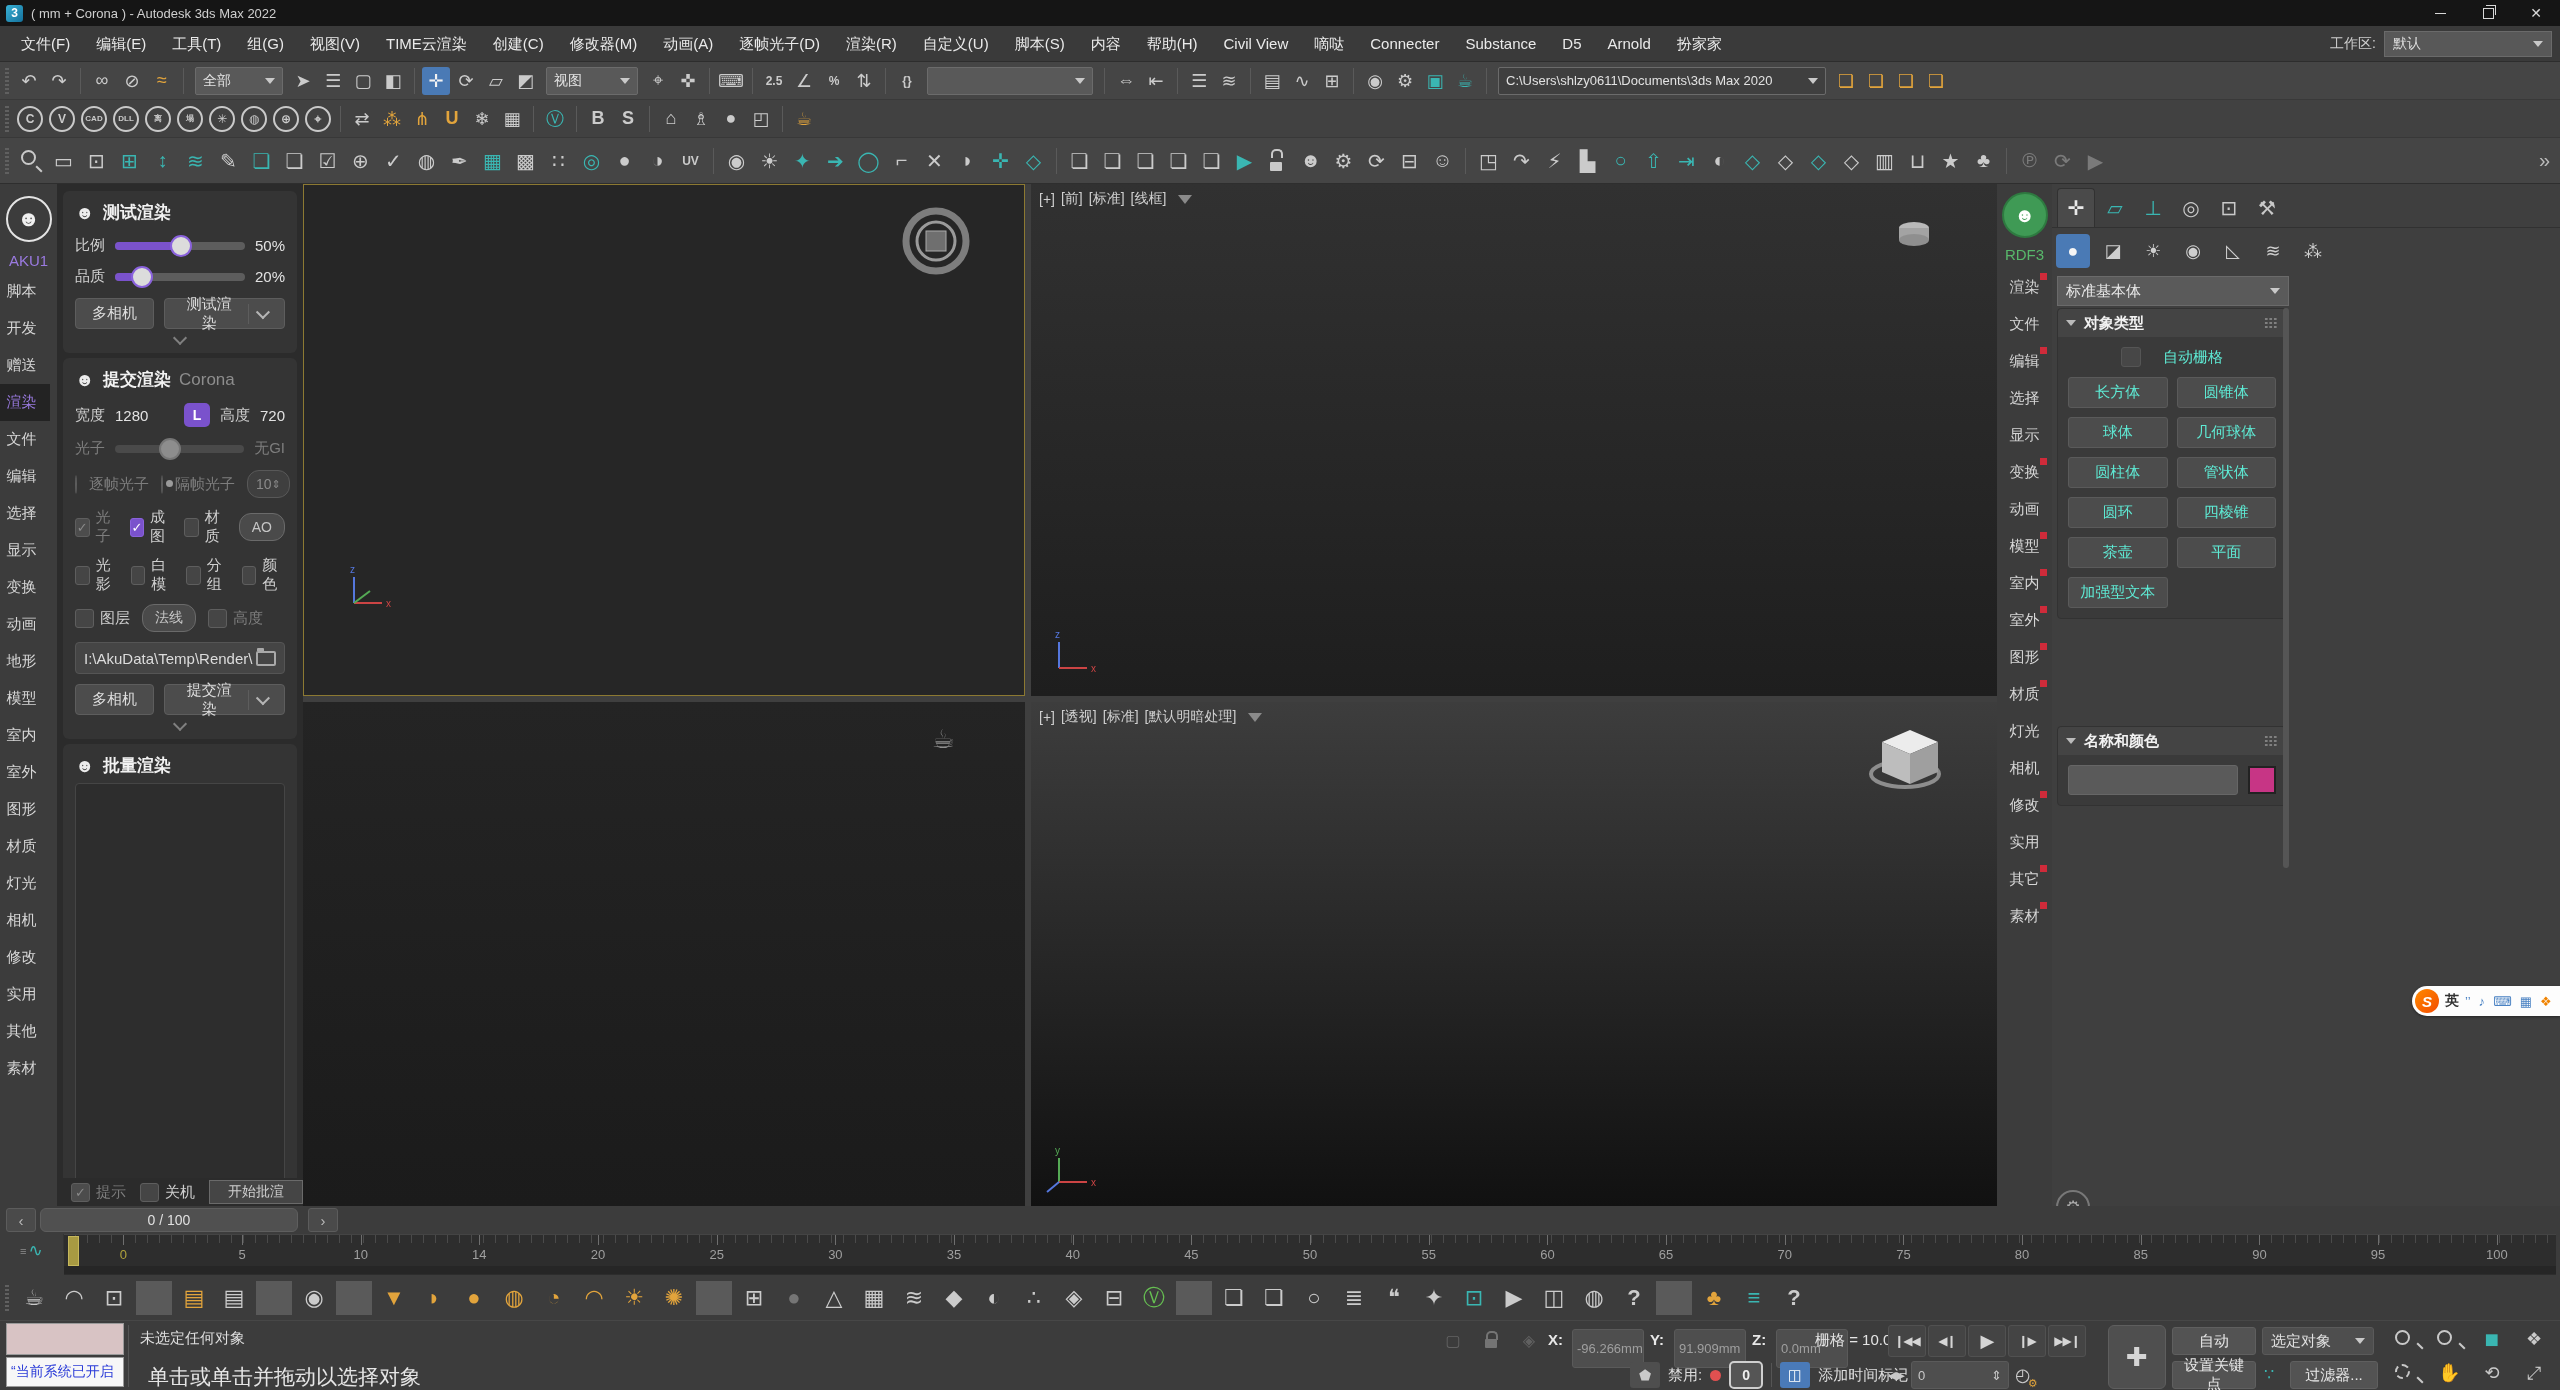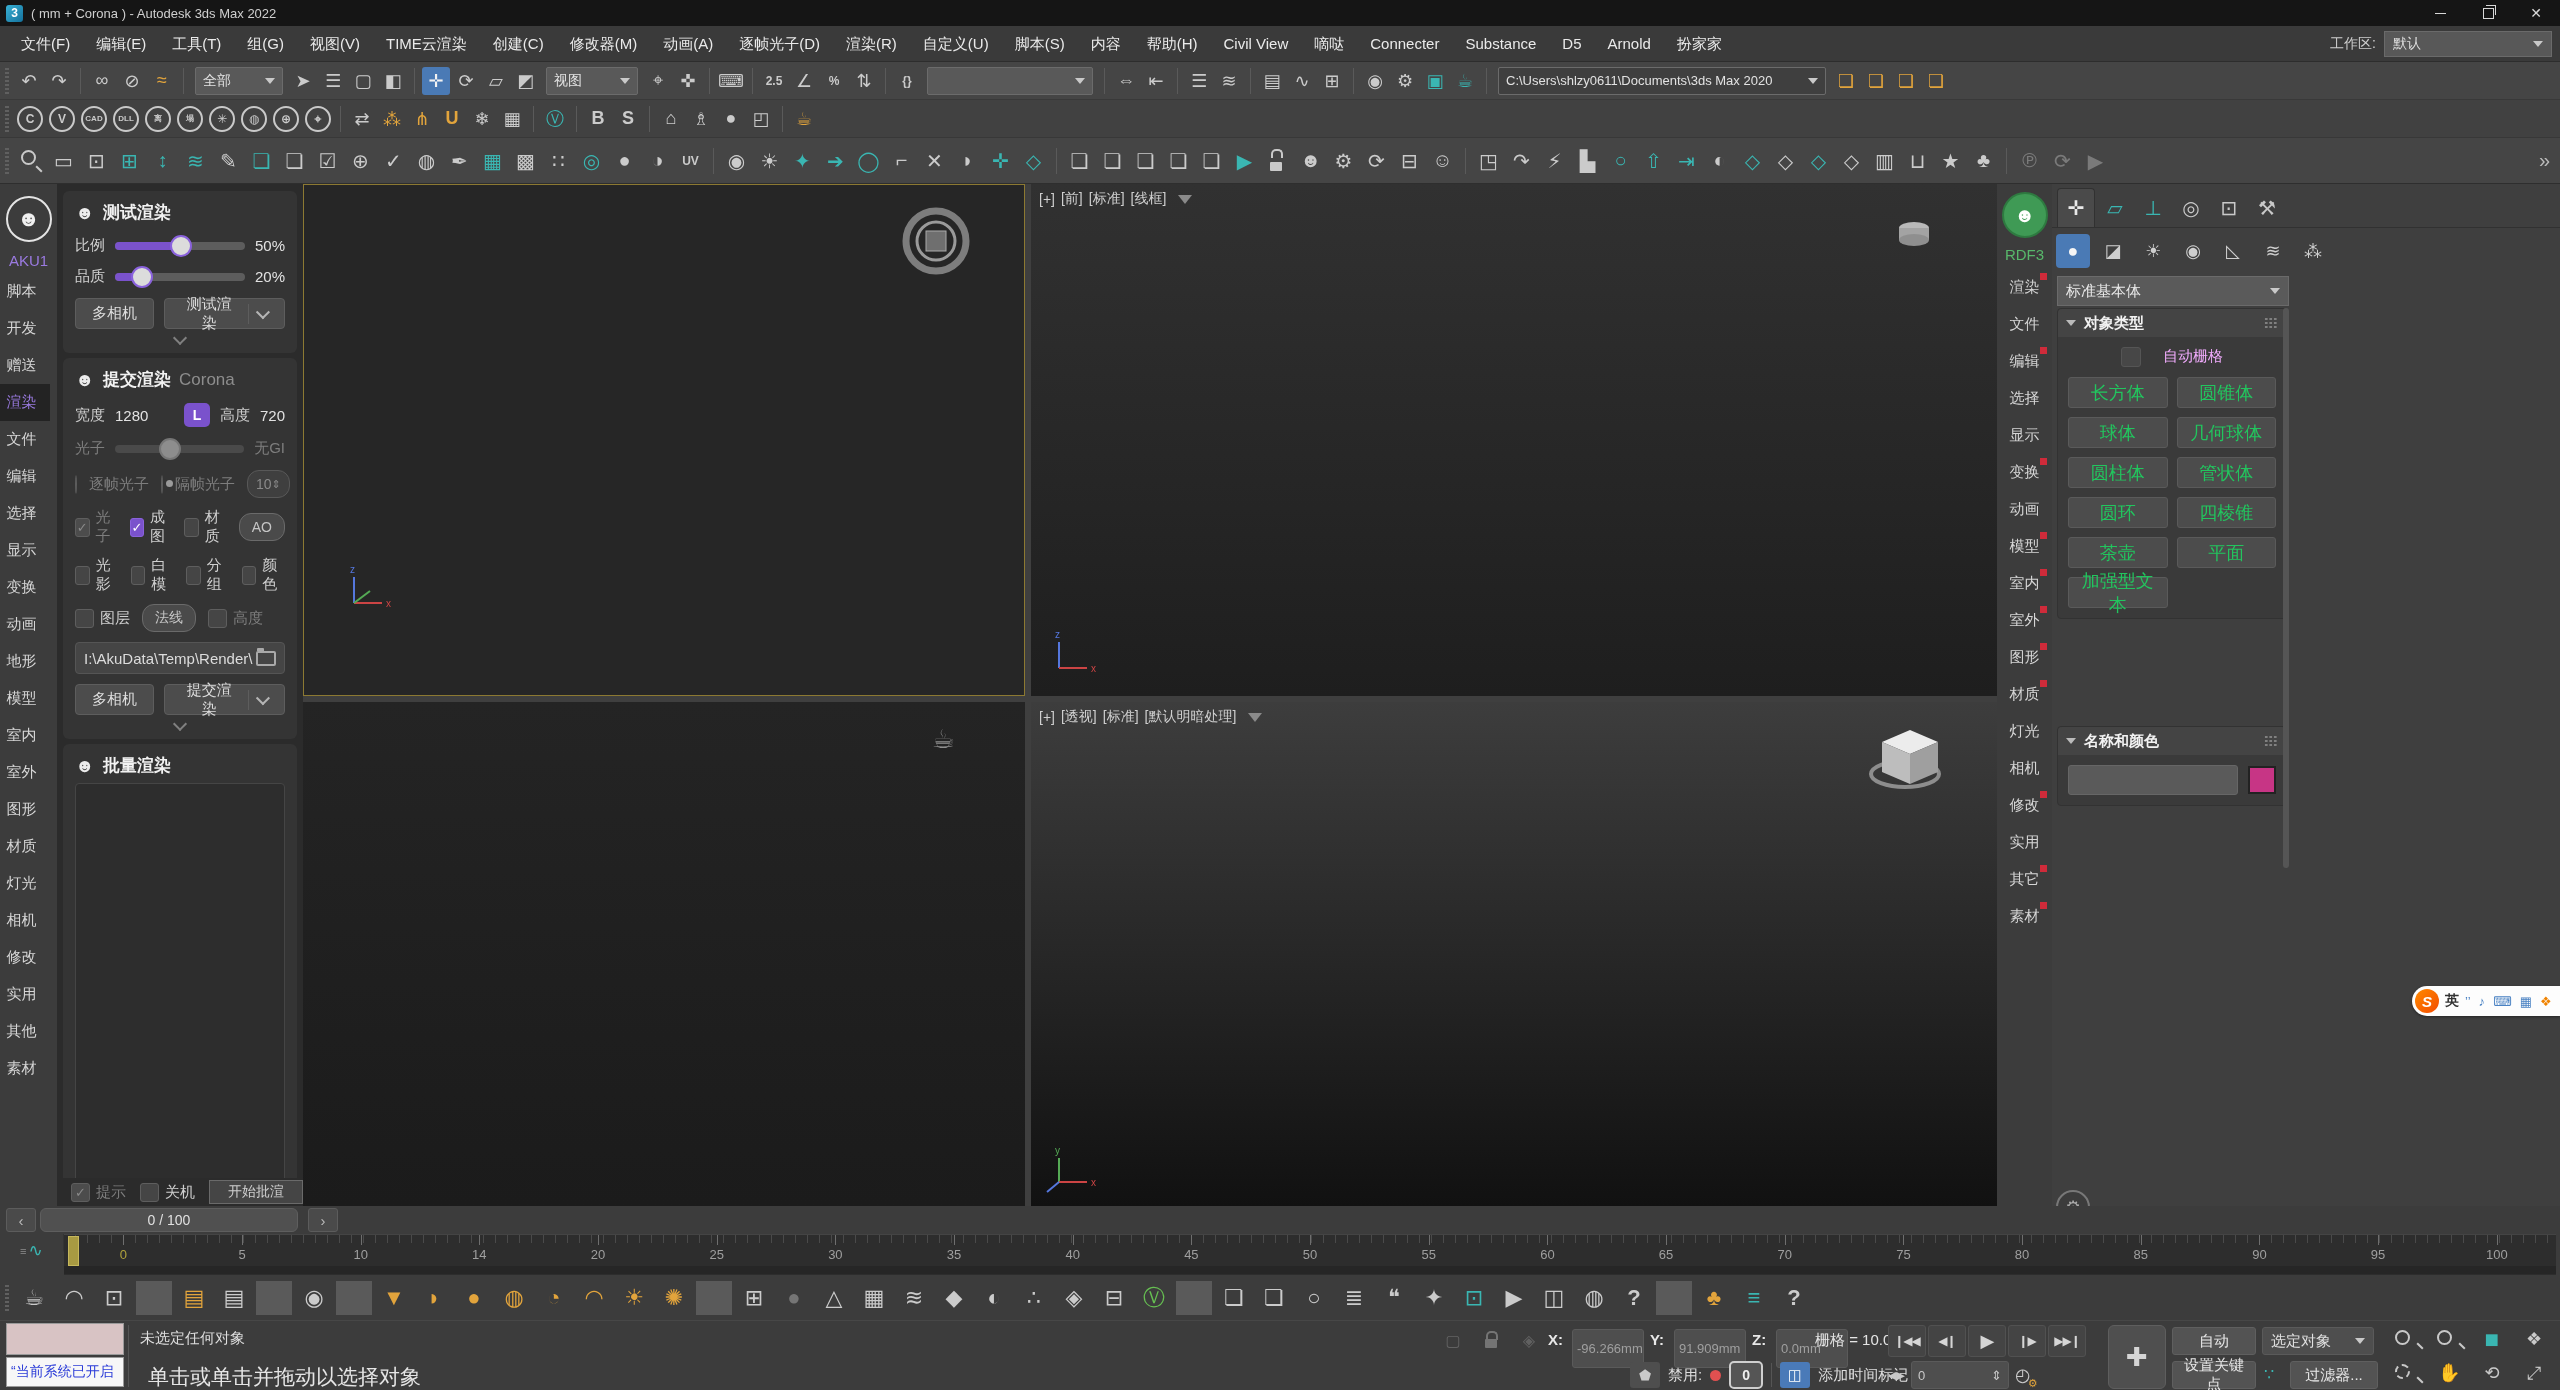--- a/index.html
+++ b/index.html
@@ -152,24 +152,24 @@
   .stab{width:34px;height:34px;display:flex;align-items:center;justify-content:center;font-size:18px;color:#cfcfcf;border-radius:4px}
   .stab.active{background:#4a7ab5;color:#f5f5f5}
   .catdd{position:absolute;left:5px;top:92px;width:232px;height:30px;background:#5a5a5a;border:1px solid #6a6a6a;
          display:flex;align-items:center;justify-content:space-between;padding:0 8px;box-sizing:border-box;font-size:15px;color:#e8e8e8}
   .roll{position:absolute;left:5px;width:228px;background:#3a3a3a;border:1px solid #323232;border-radius:4px}
   .rhead{height:28px;background:#444;display:flex;align-items:center;padding:0 8px;gap:8px;border-radius:4px 4px 0 0}
   .rarrow{width:0;height:0;border-left:5px solid transparent;border-right:5px solid transparent;border-top:6px solid #bbb}
   .rtitle{font-weight:bold;color:#f2f2f2;font-size:15px}
   .rgrip{margin-left:auto;width:14px;height:12px;background-image:radial-gradient(#808080 1.2px,transparent 1.3px);background-size:4.5px 4px}
   .rbody{padding:10px}
-  .agrow{display:flex;justify-content:center;gap:22px;color:#f0abfc;font-size:15px;margin-bottom:10px}
+  .agrow{display:flex;justify-content:center;align-items:center;gap:22px;color:#5eead4;font-size:15px;margin-bottom:10px}
   .agrow .cb2{width:18px;height:18px;background:#474747;border:1px solid #555;border-radius:3px}
   .objgrid{display:grid;grid-template-columns:1fr 1fr;gap:9px}
-  .objbtn{height:31px;background:#4c4c4c;border:1px solid #5a5a5a;border-radius:3px;color:#22c55e;font-size:18px;
+  .objbtn{height:31px;background:#4c4c4c;border:1px solid #5a5a5a;border-radius:3px;color:#5eead4;font-size:15px;
           display:flex;align-items:center;justify-content:center;font-family:Liberation Mono, monospace}
   .namerow{display:flex;gap:10px;align-items:center}
   .ninput{flex:1;height:28px;background:#5a5a5a;border:1px solid #666;border-radius:3px}
   .swatch{width:28px;height:28px;border:2px solid #222;box-sizing:border-box}
   .pscroll{position:absolute;left:231px;top:124px;width:6px;height:560px;background:#555;border-radius:3px}
   .circlebtn{left:2056px;top:1190px;width:34px;height:34px;border:2px solid #787878;border-radius:50%;
              display:flex;align-items:center;justify-content:center;color:#aaa;font-size:17px;background:#3c3c3c;box-sizing:border-box}
 
   
   .sogou{left:2412px;top:986px;width:148px;height:30px;background:#fdfdfd;border-radius:16px 0 0 16px;

